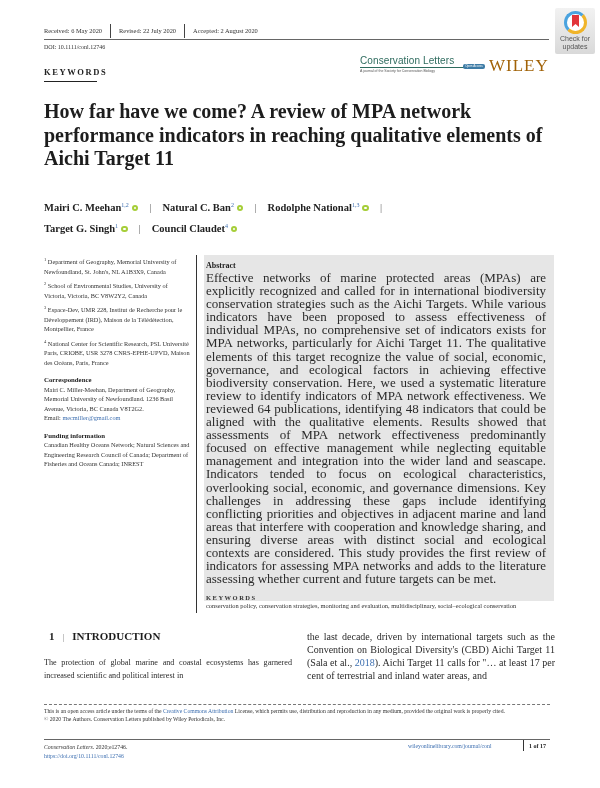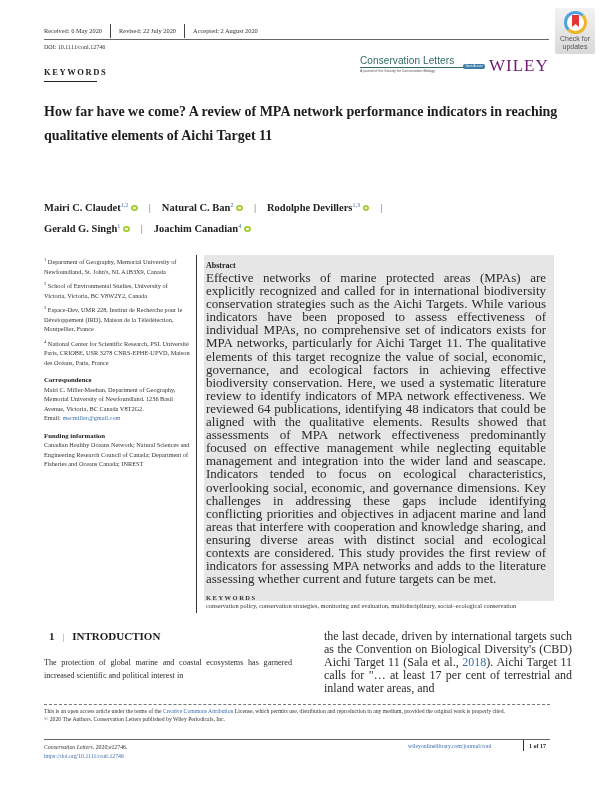--- a/index.html
+++ b/index.html
@@ -17,27 +17,27 @@
   .check { left: 555px; top: 8px; width: 40px; height: 46px; background: linear-gradient(#f2f2f2, #d9d9d9); border-radius: 2px; text-align: center; }
   .check-ring { position: absolute; left: 9px; top: 3px; width: 17px; height: 17px; border-radius: 50%; border: 3px solid #f0b429; border-left-color:#4aa3df; border-top-color:#4aa3df; background:#fff; }
   .check-flag { position: absolute; left: 17px; top: 7px; width: 7px; height: 12px; background: #e2353a; clip-path: polygon(0 0,100% 0,100% 100%,50% 75%,0 100%); }
   .check-text { position: absolute; left: 0; right: 0; top: 27px; font-family: "Liberation Sans", sans-serif; font-size: 7px; line-height: 7.5px; color: #555; }
 
   .journal-logo { left: 360px; top: 55px; }
   .journal-name { font-family: "Liberation Sans", sans-serif; font-size: 10px; color: #2e6b5e; letter-spacing: 0.1px; }
   .journal-line { width: 105px; border-top: 1px solid #2e6b5e; margin-top: 1px; }
   .journal-sub { font-family: "Liberation Sans", sans-serif; font-size: 3.5px; color: #555; margin-top: 1px; }
   .open-access { left: 463px; top: 64px; width: 22px; height: 5px; background: #3e7ca6; border-radius: 2px; font-family: "Liberation Sans", sans-serif; font-size: 3px; color: #fff; text-align: center; line-height: 5px; }
-  .wiley { left: 489px; top: 56px; font-family: "Liberation Serif", serif; font-size: 17px; letter-spacing: 1px; color: #701a75; }
+  .wiley { left: 489px; top: 56px; font-family: "Liberation Serif", serif; font-size: 17px; letter-spacing: 1px; color: #a16207; }
 
   .section-tag { left: 44px; top: 67px; font-size: 8.5px; font-weight: bold; letter-spacing: 1.6px; color: #222; }
   .section-rule { left: 44px; top: 81px; width: 53px; border-top: 1.5px solid #222; }
 
   
-  .title { left: 44px; top: 100px; width: 520px; font-size: 14px; line-height: 23.5px; font-weight: bold; color: #1d1d1d; }
+  .title { left: 44px; top: 100px; width: 520px; font-size: 20px; line-height: 23.5px; font-weight: bold; color: #1d1d1d; }
 
   .authors { left: 44px; top: 196px; width: 500px; font-size: 10.5px; line-height: 19px; font-weight: bold; color: #222; }
   .author { white-space: nowrap; }
   .author sup { font-size: 6px; font-weight: normal; color: #3d6fb0; vertical-align: 4px; }
   .orcid { display: inline-block; width: 6.5px; height: 6.5px; border-radius: 50%; background: #a6ce39; margin-left: 3px; vertical-align: 0px; position: relative; }
   .orcid::after { content: ""; position: absolute; left: 2px; top: 2px; width: 2.5px; height: 2.5px; border-radius: 50%; background: #fff; }
   .sep { font-weight: normal; color: #666; margin: 0 11px; }
 
   
   .leftcol { left: 44px; top: 255px; width: 146px; font-size: 6.3px; line-height: 9.5px; color: #333; }
@@ -52,21 +52,21 @@
   .abs-head { font-size: 8px; font-weight: bold; color: #222; margin-bottom: 1px; }
   .abs-body { font-size: 13px; line-height: 13.1px; text-align: justify; color: #2a2a2a; hyphens: manual; }
   .kw-head { font-size: 6.5px; font-weight: bold; letter-spacing: 1.5px; margin-top: 9px; color: #333; }
   .kw-body { font-size: 6.4px; line-height: 9.5px; color: #333; text-align: justify; text-align-last: left; }
 
   
   .intro-head { left: 49px; top: 630px; font-size: 11px; font-weight: bold; color: #1d1d1d; }
   .intro-head .num { margin-right: 8px; }
   .intro-head .bar { font-weight: normal; color: #888; font-size: 9px; margin-right: 8px; }
   .intro-left { left: 44px; top: 656px; width: 248px; font-size: 8.15px; line-height: 13.1px; text-align: justify; color: #2a2a2a; }
-  .intro-right { left: 307px; top: 630px; width: 248px; font-size: 12px; line-height: 13.1px; text-align: justify; color: #2a2a2a; margin-left: 17px; }
+  .intro-right { left: 307px; top: 630px; width: 248px; font-size: 10px; line-height: 13.1px; text-align: justify; color: #2a2a2a; }
 
   .dash-rule { left: 44px; top: 704px; width: 506px; border-top: 1px dashed #777; }
   .license { left: 44px; top: 707px; width: 506px; font-size: 5.7px; line-height: 8.3px; color: #333; text-align: justify; }
   .foot-rule { left: 44px; top: 739px; width: 506px; border-top: 1.3px solid #666; }
   .foot-left { left: 44px; top: 743px; font-size: 5.8px; line-height: 8.5px; color: #333; }
   .foot-left .it { font-style: italic; }
   .foot-right { left: 408px; top: 743px; font-size: 5.8px; color: #3d6fb0; }
   .foot-vr { left: 523px; top: 740px; height: 11px; border-left: 1px solid #333; }
   .foot-page { left: 529px; top: 743px; font-size: 6px; font-weight: bold; color: #222; }
 </style>
@@ -94,22 +94,22 @@
 </div>
 <div class="abs open-access">Open Access</div>
 <div class="abs wiley">WILEY</div>
 
 <div class="abs section-tag">KEYWORDS</div>
 <div class="abs section-rule"></div>
 
 <h1 class="abs title" style="margin:0">How far have we come? A review of MPA network performance indicators in reaching qualitative elements of Aichi Target 11</h1>
 
 <div class="abs authors">
-  <span class="author"><span>Mairi C. Claudet</span><sup>1,2</sup><span class="orcid"></span></span><span class="sep">|</span><span class="author"><span>Natural C. Ban</span><sup>2</sup><span class="orcid"></span></span><span class="sep">|</span><span class="author"><span>Rodolphe Devillers</span><sup>1,3</sup><span class="orcid"></span></span><span class="sep">|</span><br>
-  <span class="author"><span>Gerald G. Singh</span><sup>1</sup><span class="orcid"></span></span><span class="sep">|</span><span class="author"><span>Joachim Canadian</span><sup>4</sup><span class="orcid"></span></span>
+  <span class="author"><span>Mairi C. Meehan</span><sup>1,2</sup><span class="orcid"></span></span><span class="sep">|</span><span class="author"><span>Natural C. Ban</span><sup>2</sup><span class="orcid"></span></span><span class="sep">|</span><span class="author"><span>Rodolphe National</span><sup>1,3</sup><span class="orcid"></span></span><span class="sep">|</span><br>
+  <span class="author"><span>Target G. Singh</span><sup>1</sup><span class="orcid"></span></span><span class="sep">|</span><span class="author"><span>Council Claudet</span><sup>4</sup><span class="orcid"></span></span>
 </div>
 
 <div class="abs leftcol">
   <div class="aff"><sup>1</sup> <span>Department of Geography, Memorial University of Newfoundland, St. John's, NL A1B3X9, Canada</span></div>
   <div class="aff"><sup>2</sup> <span>School of Environmental Studies, University of Victoria, Victoria, BC V8W2Y2, Canada</span></div>
   <div class="aff"><sup>3</sup> <span>Espace-Dev, UMR 228, Institut de Recherche pour le Développement (IRD), Maison de la Télédétection, Montpellier, France</span></div>
   <div class="aff"><sup>4</sup> <span>National Center for Scientific Research, PSL Université Paris, CRIOBE, USR 3278 CNRS-EPHE-UPVD, Maison des Océans, Paris, France</span></div>
 
   <div class="lc-head">Correspondence</div>
   <div>

